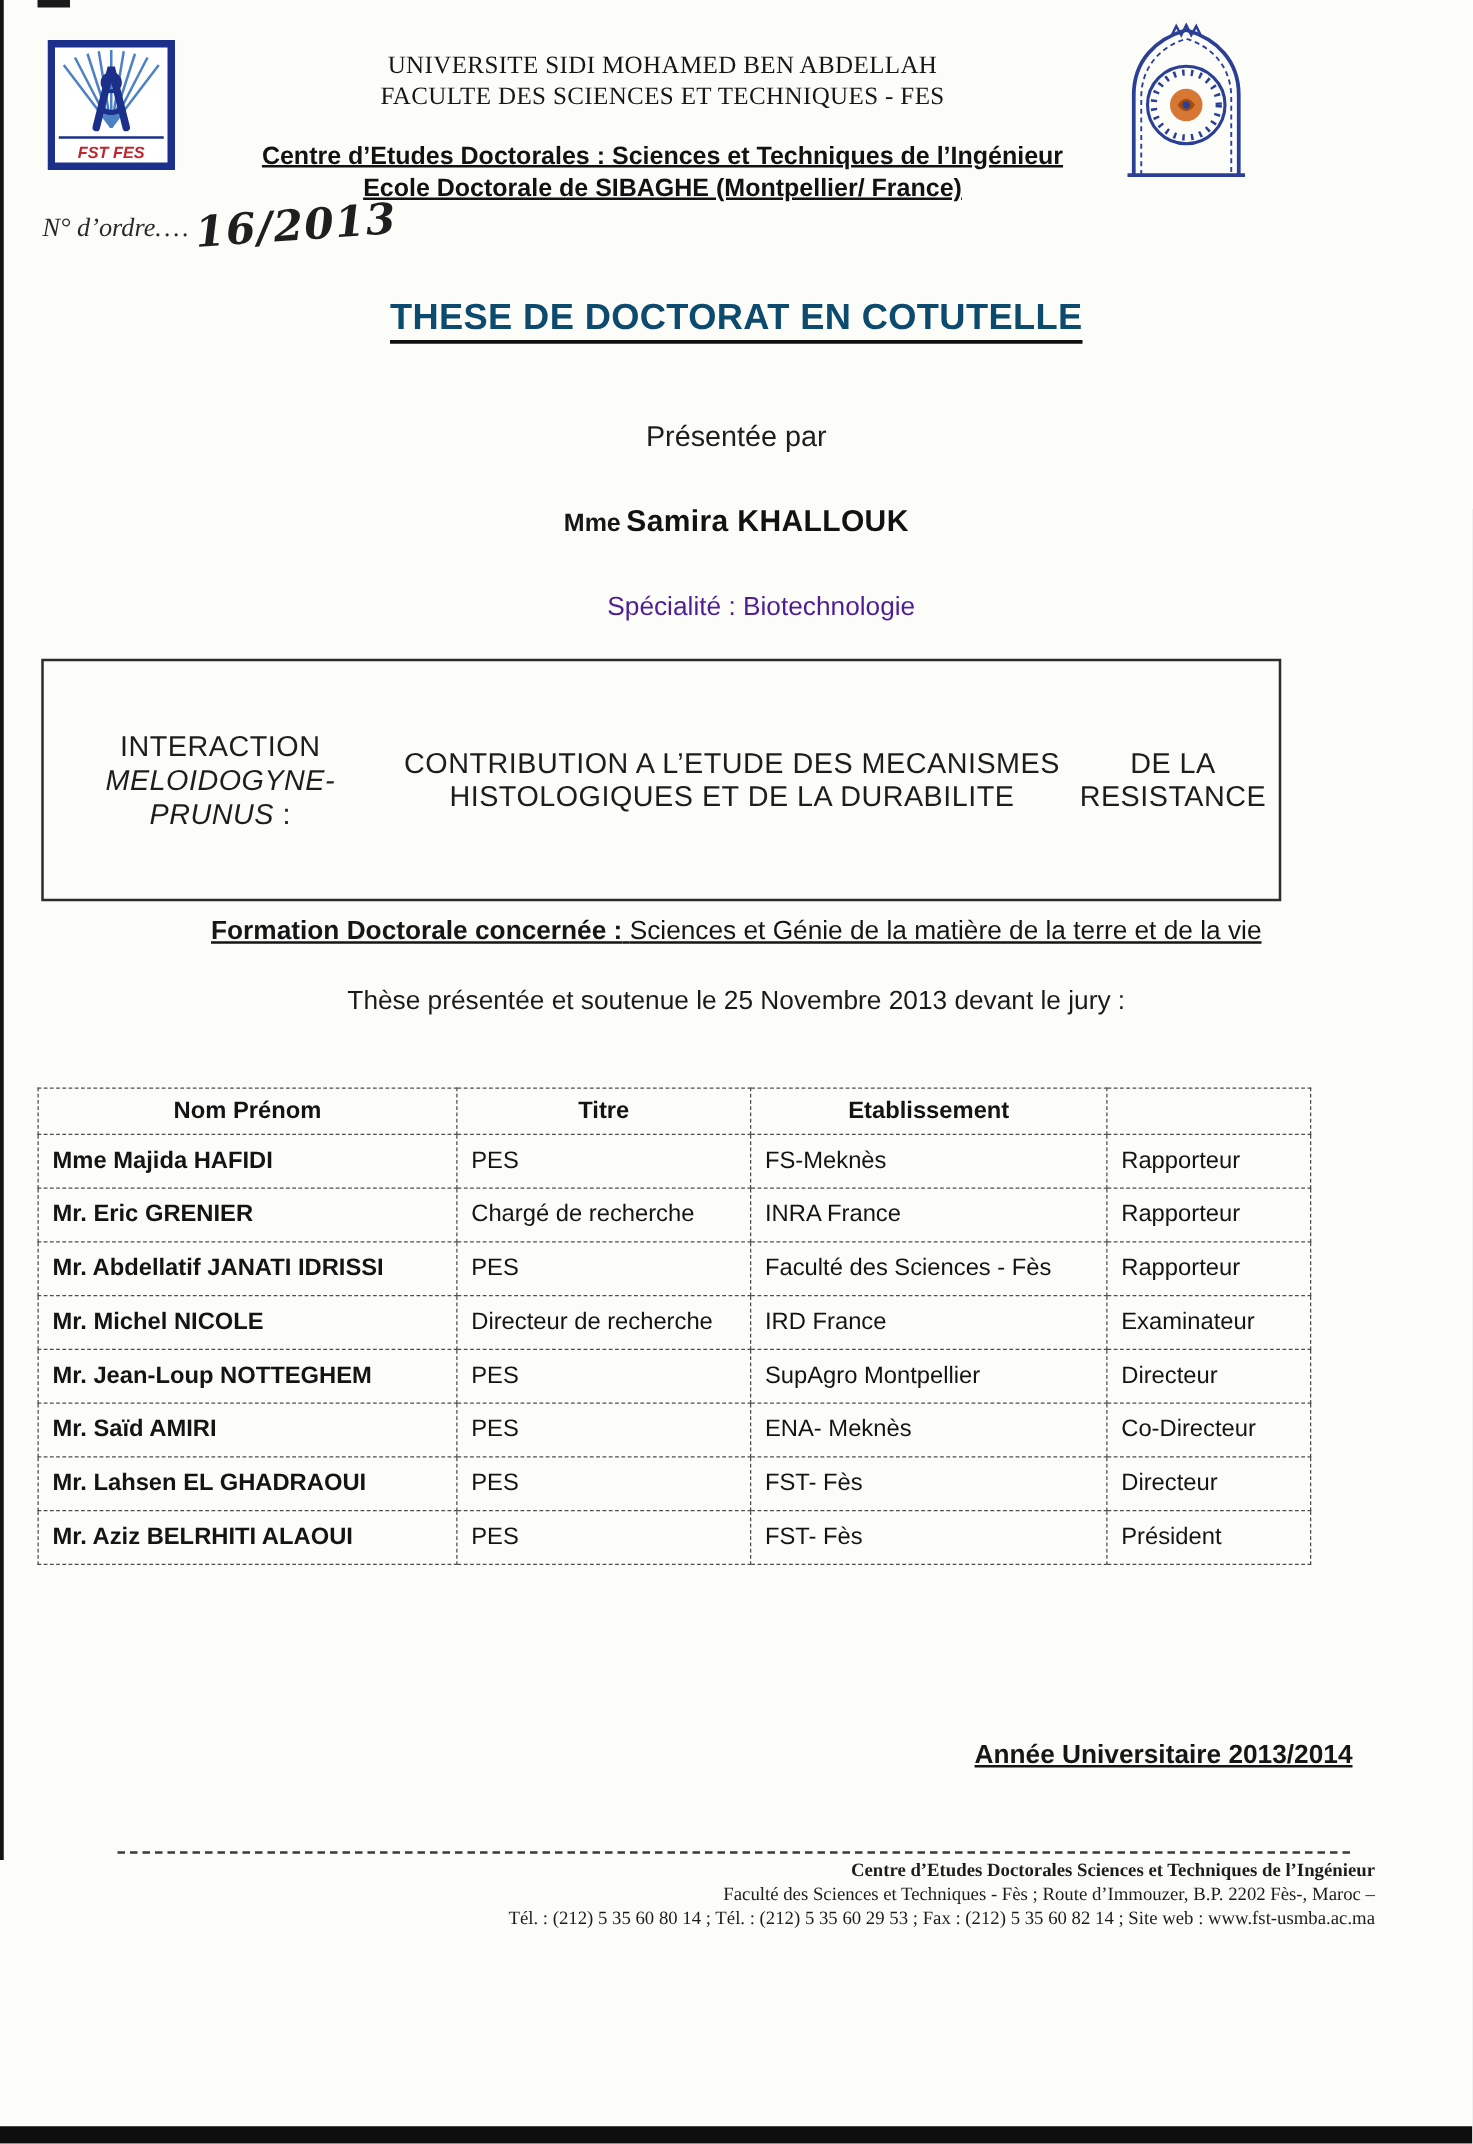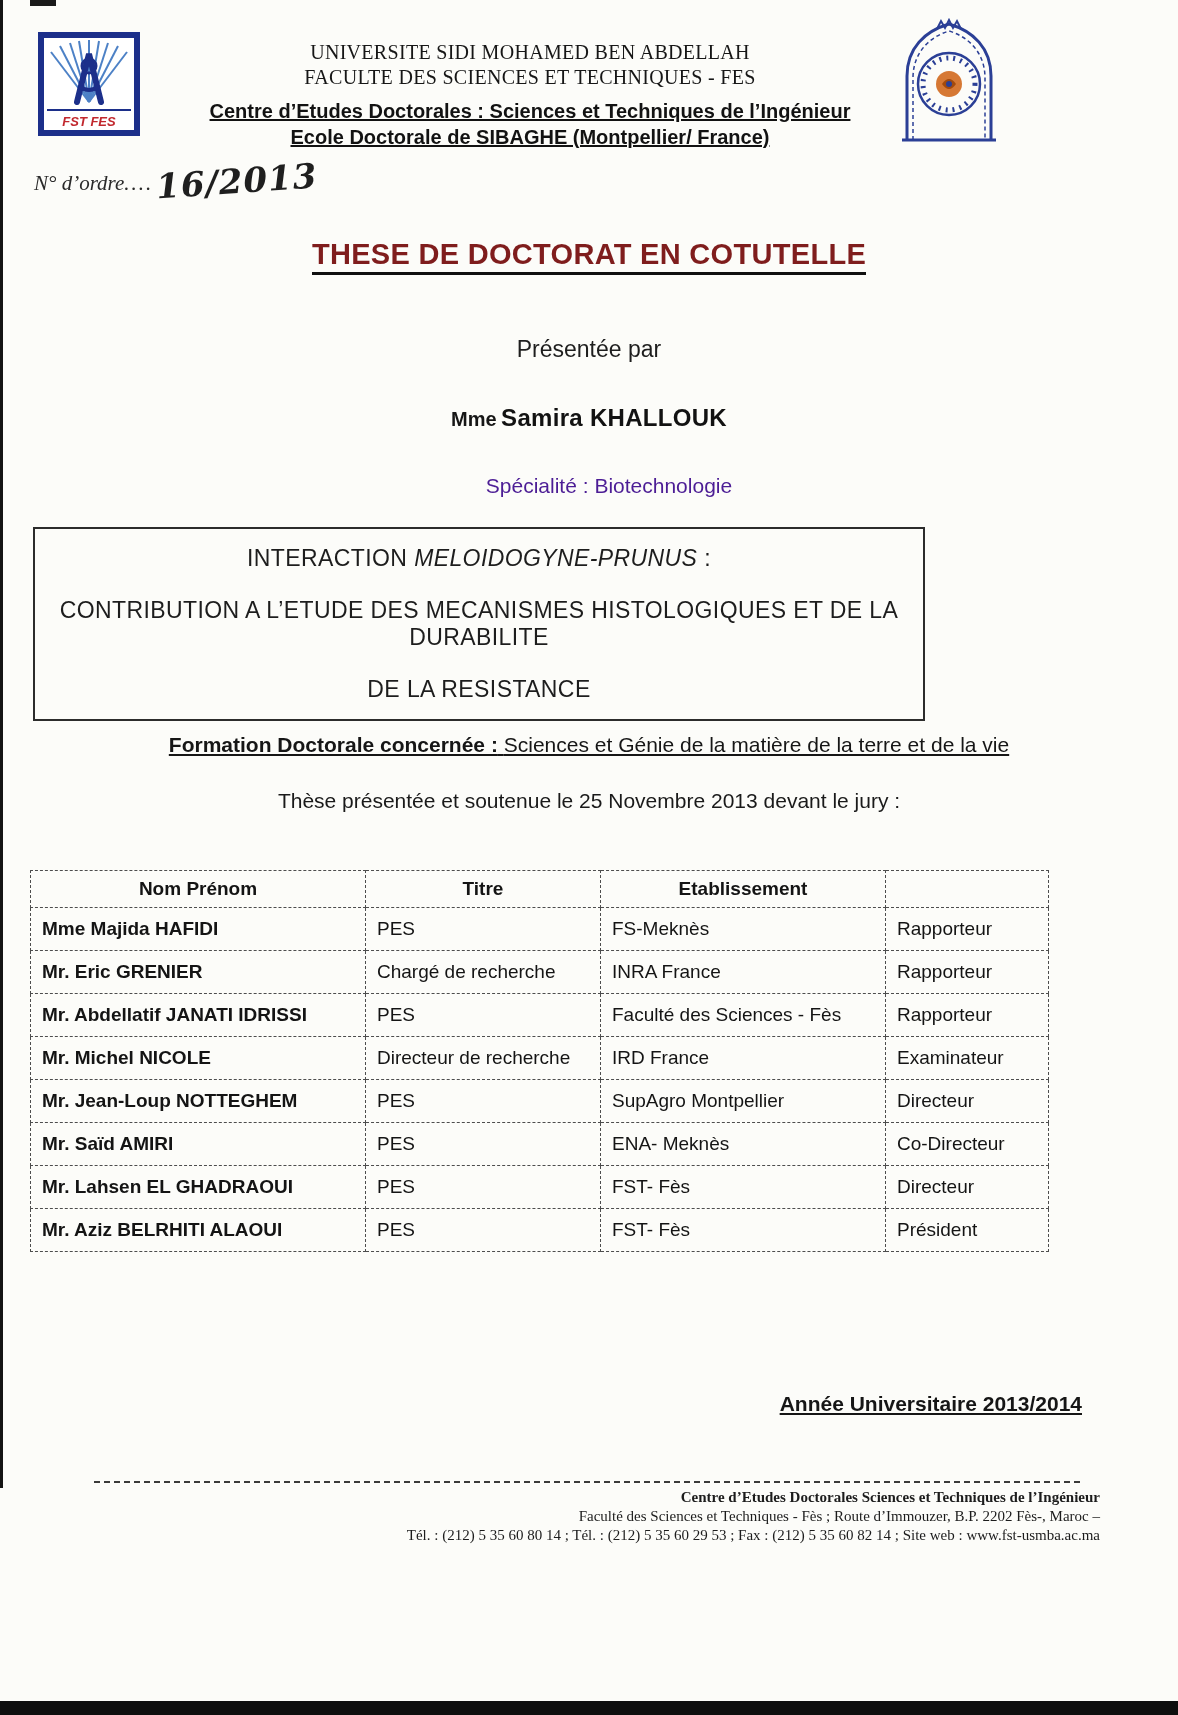--- a/index.html
+++ b/index.html
@@ -18,50 +18,50 @@
   .edge-corner { position: absolute; left: 30px; top: 0; width: 26px; height: 6px; background: #1a1a1a; }
 
   
   .logo-left { position: absolute; left: 38px; top: 32px; width: 102px; height: 76px; font-style: italic; }
   .seal { position: absolute; left: 892px; top: 18px; width: 114px; height: 126px; }
 
   
   .letterhead { position: absolute; left: 160px; top: 40px; width: 740px; text-align: center; }
   .hdr-serif { font-family: "Liberation Serif", serif; font-size: 20px; line-height: 1.25; color: #161616; letter-spacing: 0.3px; }
   .hdr-bold { font-size: 20px; font-weight: 700; text-decoration: underline; line-height: 1.3; color: #121212; }
-  .hdr-gap { margin-top: 8px; }
+  .hdr-gap { margin-top: 22px; }
 
   
   .order-line { position: absolute; left: 34px; top: 158px; font-family: "Liberation Serif", serif; font-style: italic; font-size: 21px; color: #2a2a2a; white-space: nowrap; }
   .order-dots { letter-spacing: 2px; }
   .order-number {
     display: inline-block;
     font-family: "DejaVu Serif", serif;
     font-style: italic; font-weight: 700;
     font-size: 34px; color: #1f1f1f;
     transform: rotate(-4deg);
     margin-left: 3px; letter-spacing: 1px;
     position: relative; top: 3px;
   }
 
   .doc-title { position: absolute; left: 0; top: 238px; width: 100%; text-align: center; }
-  .doc-title span { font-size: 29px; font-weight: 700; color: #7f1d1d; border-bottom: 3px solid #101010; padding-bottom: 2px; letter-spacing: 0.3px; }
+  .doc-title span { font-size: 29px; font-weight: 700; color: #0c4a6e; border-bottom: 3px solid #101010; padding-bottom: 2px; letter-spacing: 0.3px; }
 
   .presented { position: absolute; left: 0; top: 336px; width: 100%; text-align: center; font-size: 23px; color: #1e1e1e; }
 
   .author { position: absolute; left: 0; top: 404px; width: 100%; text-align: center; }
   .author-prefix { font-size: 20px; font-weight: 700; color: #161616; }
   .author-name { font-size: 24px; font-weight: 700; color: #121212; letter-spacing: 0.3px; }
 
   .specialty { position: absolute; left: 0; top: 474px; width: 100%; text-align: center; font-size: 21px; color: #4c1d95; padding-left: 20px; }
 
   .title-box {
-    position: absolute; left: 33px; top: 527px; width: 892px; height: 194px;
+    position: absolute; left: 33px; top: 527px; width: 992px; height: 194px;
     border: 2px solid #2c2c2c; box-sizing: border-box;
-    display: flex; flex-direction: column; justify-content: space-between; align-items: center;
+    display: flex; flex-direction: row; justify-content: space-between; align-items: center;
     padding: 16px 10px; text-align: center;
   }
   .tline { font-size: 23px; color: #1d1d1d; letter-spacing: 0.4px; }
   .italic { font-style: italic; }
 
   .formation { position: absolute; left: 0; top: 733px; width: 100%; text-align: center; font-size: 21px; color: #161616; text-decoration: underline; }
   .bold { font-weight: 700; }
 
   .defense { position: absolute; left: 0; top: 789px; width: 100%; text-align: center; font-size: 21px; color: #1a1a1a; }
 

